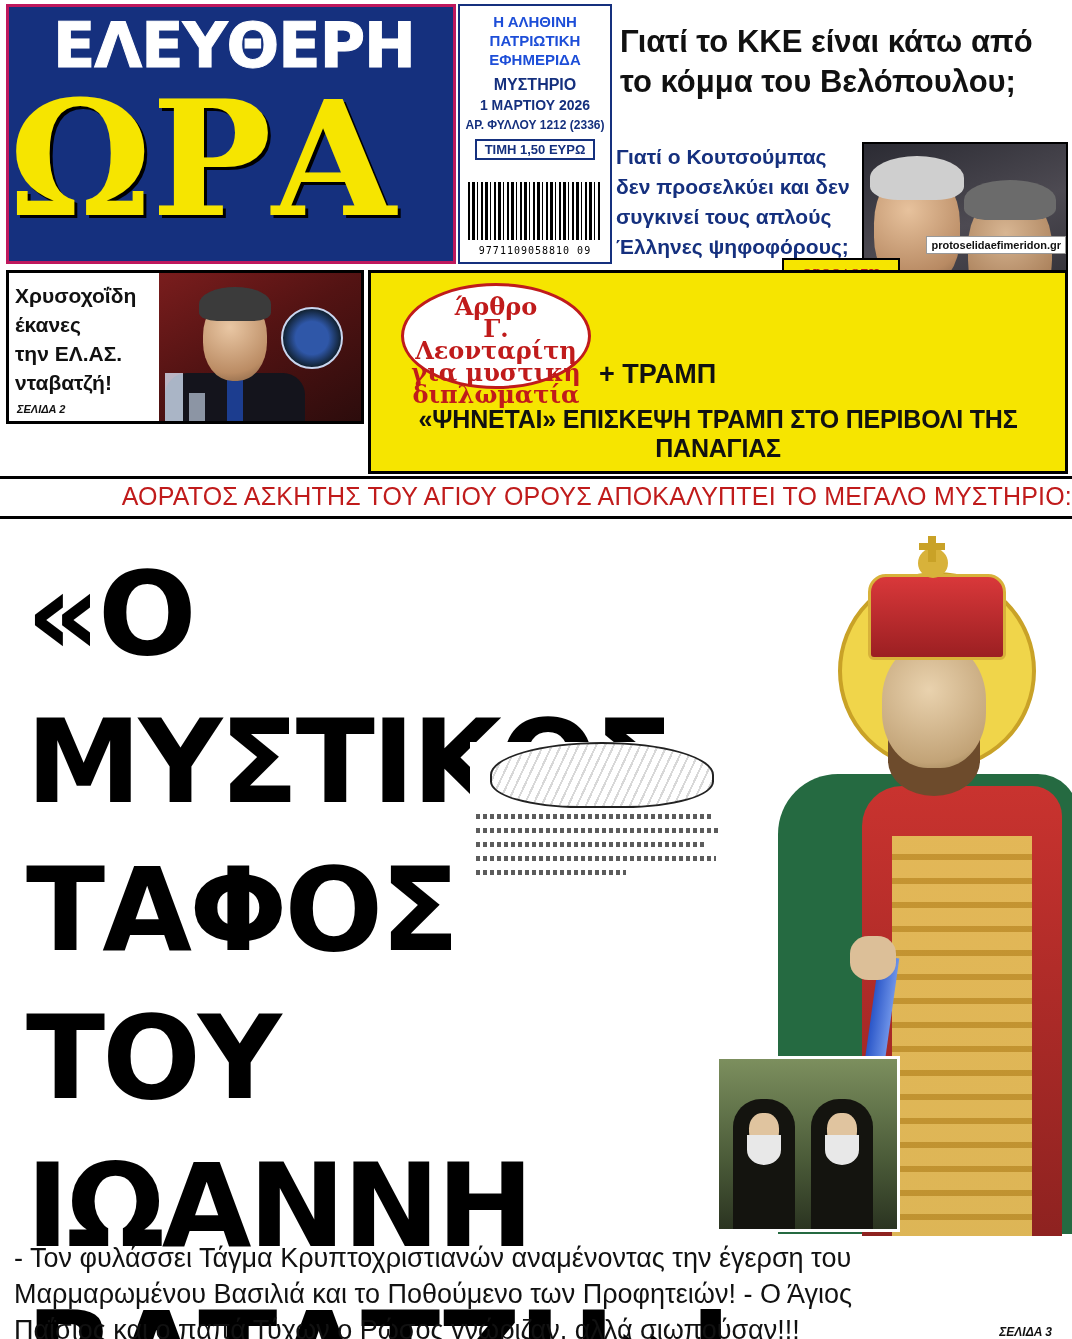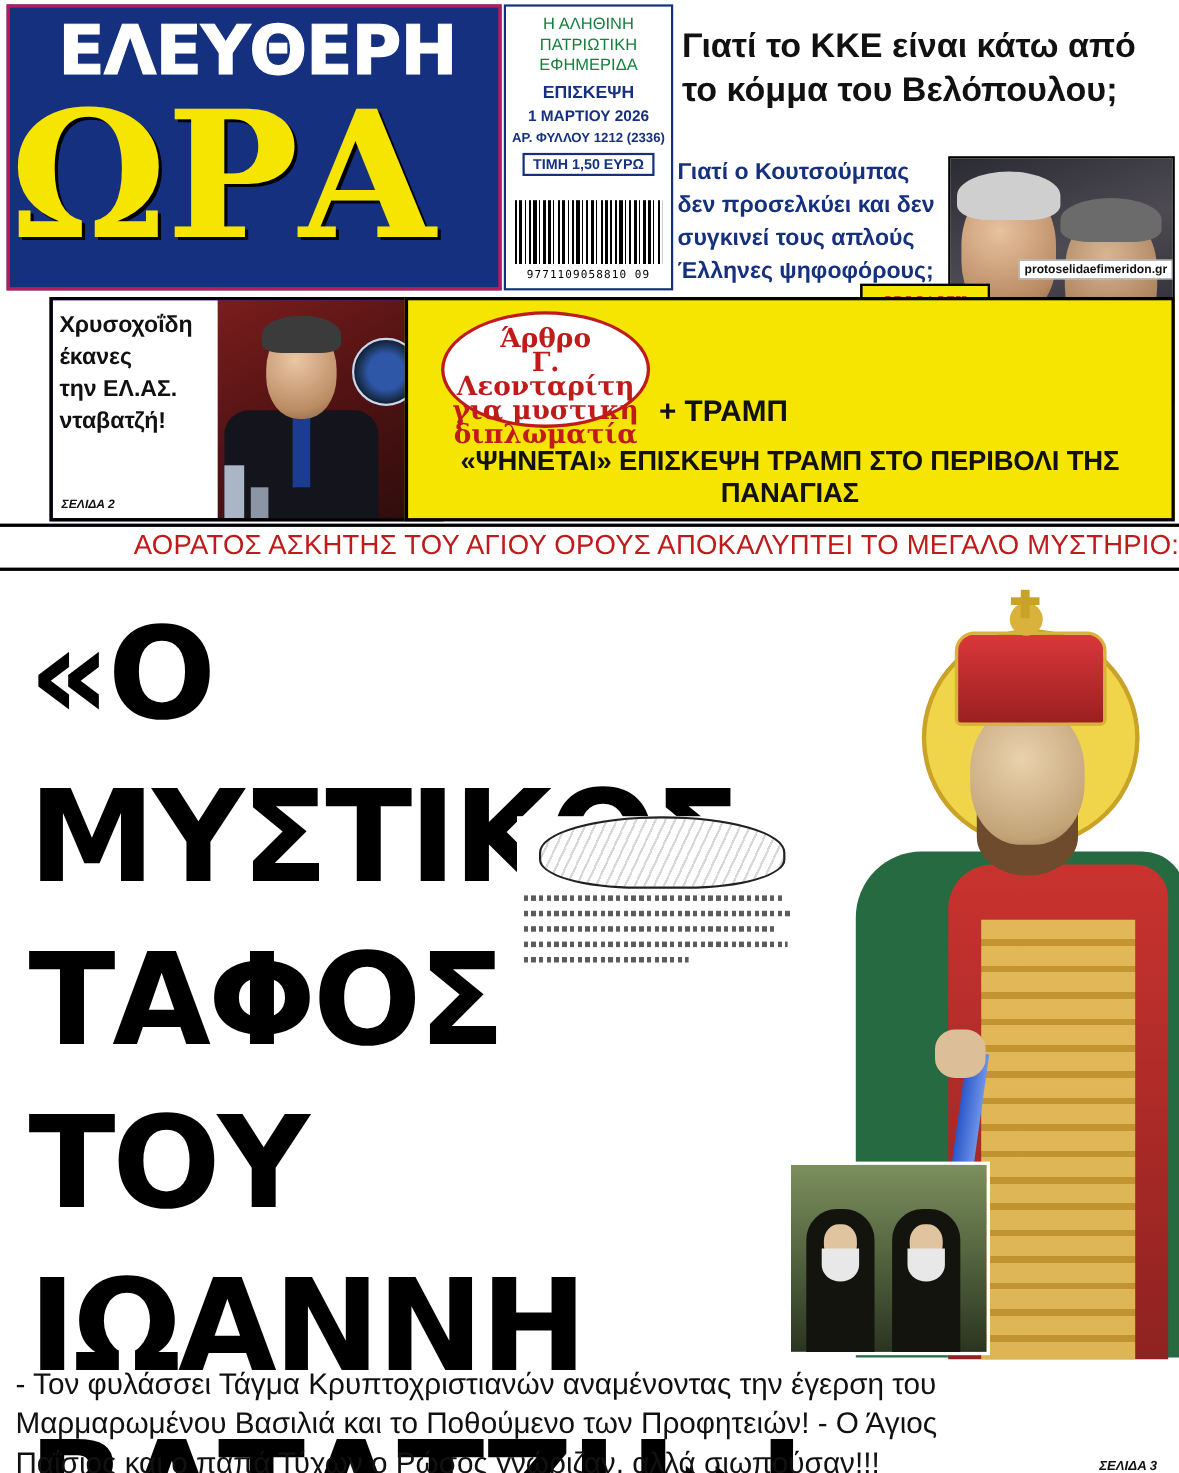--- a/index.html
+++ b/index.html
@@ -66,22 +66,22 @@
     position: absolute;
     left: 458px; top: 4px;
     width: 154px; height: 260px;
     background: #ffffff;
     border: 2px solid #15307e;
     box-sizing: border-box;
     text-align: center;
   }
   .info-truth {
     margin-top: 6px;
-    color: #15803d;
-    font-weight: normal;
+    color: #1d4ed8;
+    font-weight: bold;
     font-size: 15px;
     line-height: 19px;
   }
   .info-date-wrap {
     margin-top: 6px;
     color: #15307e;
     font-weight: bold;
     font-size: 14px;
     line-height: 20px;
   }
@@ -240,26 +240,25 @@
     font-weight: bold;
     text-align: center;
     line-height: 10px;
     padding: 2px 0;
   }
 
   
   .chryso-box {
     position: absolute;
     left: 6px; top: 270px;
-    width: 358px; height: 204px;
+    width: 358px; height: 154px;
     border: 3px solid #000;
     box-sizing: border-box;
-    background: #6d28d9;
+    background: #a3a3a3;
     overflow: hidden;
-    margin-left: 39px;
   }
   .chryso-caption {
     position: absolute;
     left: 0; top: 0;
     width: 150px; height: 100%;
     background: #ffffff;
     box-sizing: border-box;
     padding: 8px 6px;
   }
   .chryso-caption p {
@@ -596,21 +595,21 @@
       <div class="logo-ora">ΩΡΑ</div>
     </div>
 
     <div class="info-box">
       <div class="info-truth">
         <div>Η ΑΛΗΘΙΝΗ</div>
         <div>ΠΑΤΡΙΩΤΙΚΗ</div>
         <div>ΕΦΗΜΕΡΙΔΑ</div>
       </div>
       <div class="info-date-wrap">
-        <div class="info-day">ΕΠΙΣΚΕΨΗ</div>
+        <div class="info-day">ΜΥΣΤΗΡΙΟ</div>
         <div>1 ΜΑΡΤΙΟΥ 2026</div>
         <div style="font-size:12px">ΑΡ. ΦΥΛΛΟΥ  1212 (2336)</div>
       </div>
       <div class="info-price">ΤΙΜΗ 1,50 ΕΥΡΩ</div>
       <div class="barcode"></div>
       <div class="barcode-num">9771109058810      09</div>
     </div>
 
     <div class="kke-box">
       <div class="kke-head">Γιατί το ΚΚΕ είναι κάτω από το κόμμα του Βελόπουλου;</div>

